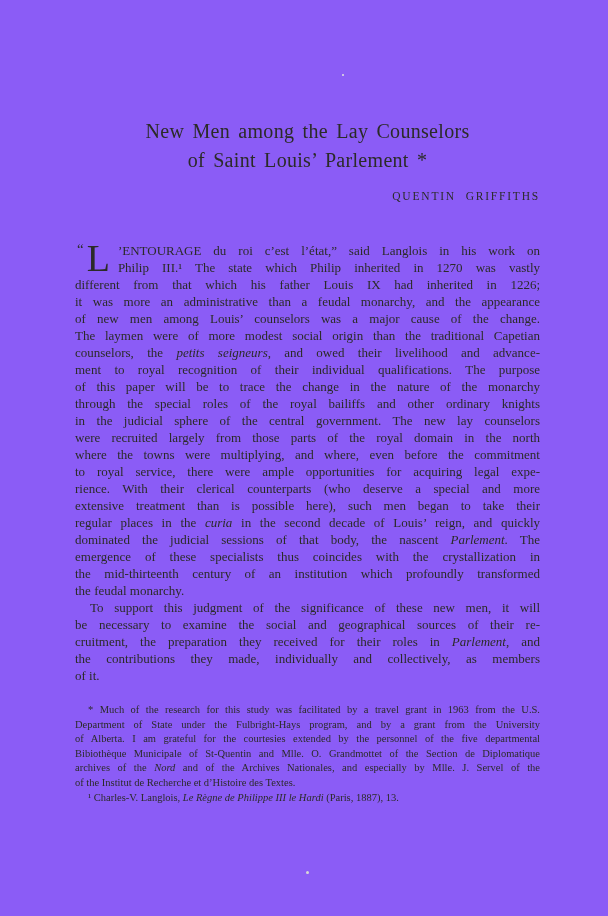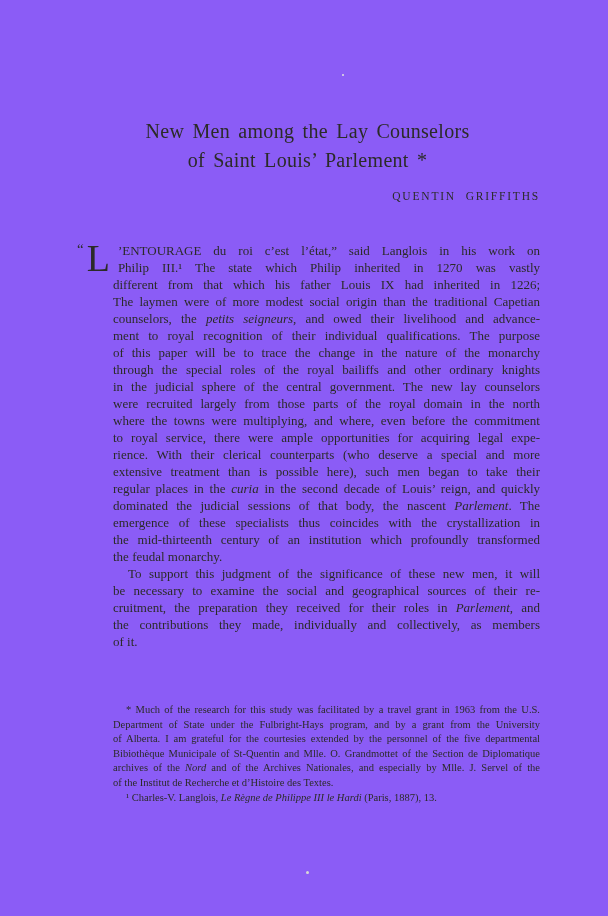--- a/index.html
+++ b/index.html
@@ -35,21 +35,20 @@
   }
   .body-text {
     position: absolute;
     left: 75px; top: 242px; width: 465px;
     font-size: 13px;
   }
   .line {
     line-height: 17px;
     text-align: justify;
     text-align-last: justify;
-    margin-left: 38px;
   }
   .line.last { text-align-last: left; }
   .line i { }
   .dropcap {
     float: left;
     height: 33px;
     margin: 1px 8px 0 2px;
     display: flex;
     align-items: flex-start;
   }
@@ -93,20 +92,22 @@
 
   <div class="body-text">
     <div class="dropcap">
       <span class="open-quote">“</span>
       <span class="big-letter">L</span>
     </div>
     <div class="para para1">
         <div class="line">’ENTOURAGE du roi c’est l’état,” said Langlois in his work on</div>
         <div class="line">Philip III.¹ The state which Philip inherited in 1270 was vastly</div>
         <div class="line">different from that which his father Louis IX had inherited in 1226;</div>
+        <div class="line">it was more an administrative than a feudal monarchy, and the appearance</div>
+        <div class="line">of new men among Louis’ counselors was a major cause of the change.</div>
         <div class="line">The laymen were of more modest social origin than the traditional Capetian</div>
         <div class="line">counselors, the <i>petits seigneurs</i>, and owed their livelihood and advance-</div>
         <div class="line">ment to royal recognition of their individual qualifications. The purpose</div>
         <div class="line">of this paper will be to trace the change in the nature of the monarchy</div>
         <div class="line">through the special roles of the royal bailiffs and other ordinary knights</div>
         <div class="line">in the judicial sphere of the central government. The new lay counselors</div>
         <div class="line">were recruited largely from those parts of the royal domain in the north</div>
         <div class="line">where the towns were multiplying, and where, even before the commitment</div>
         <div class="line">to royal service, there were ample opportunities for acquiring legal expe-</div>
         <div class="line">rience. With their clerical counterparts (who deserve a special and more</div>

